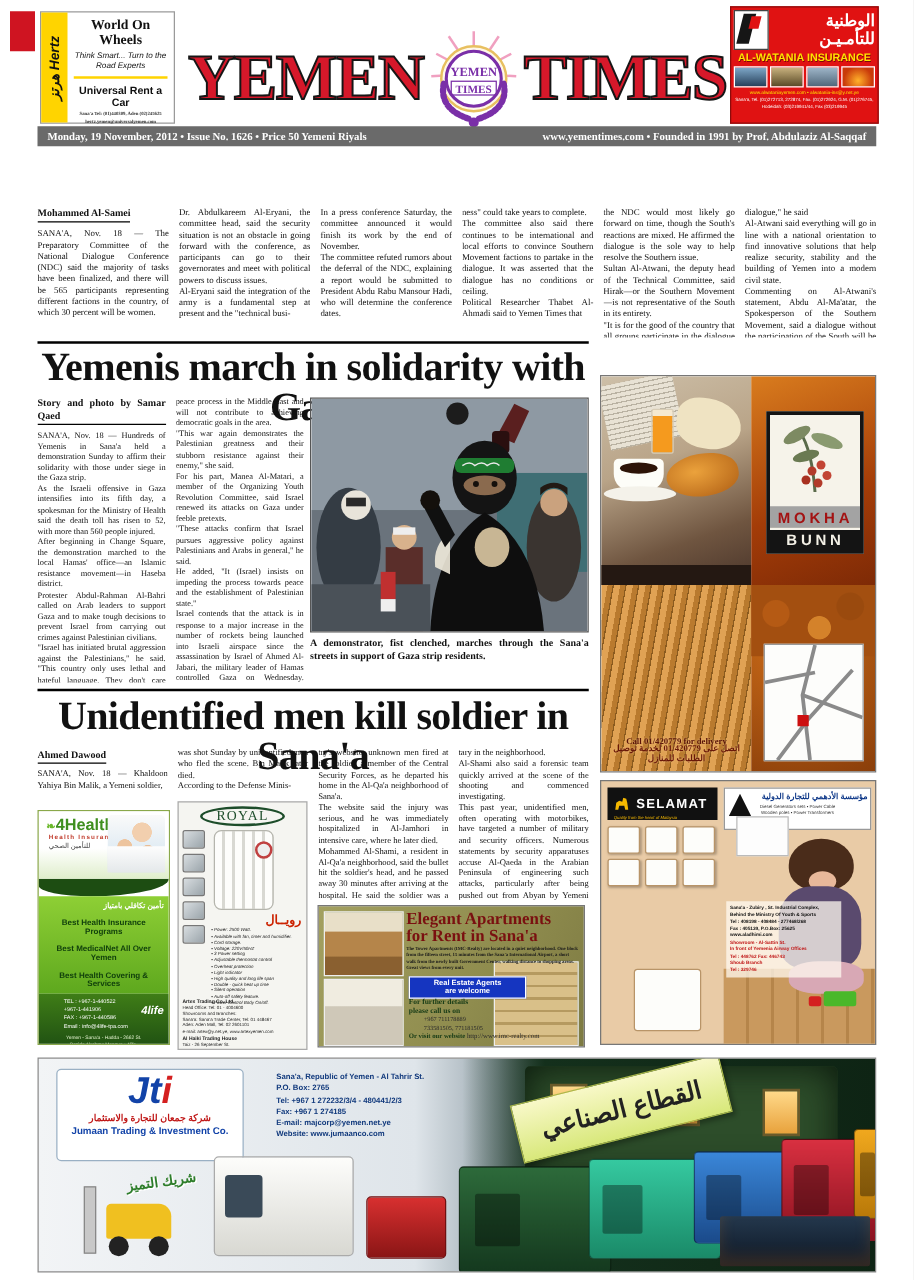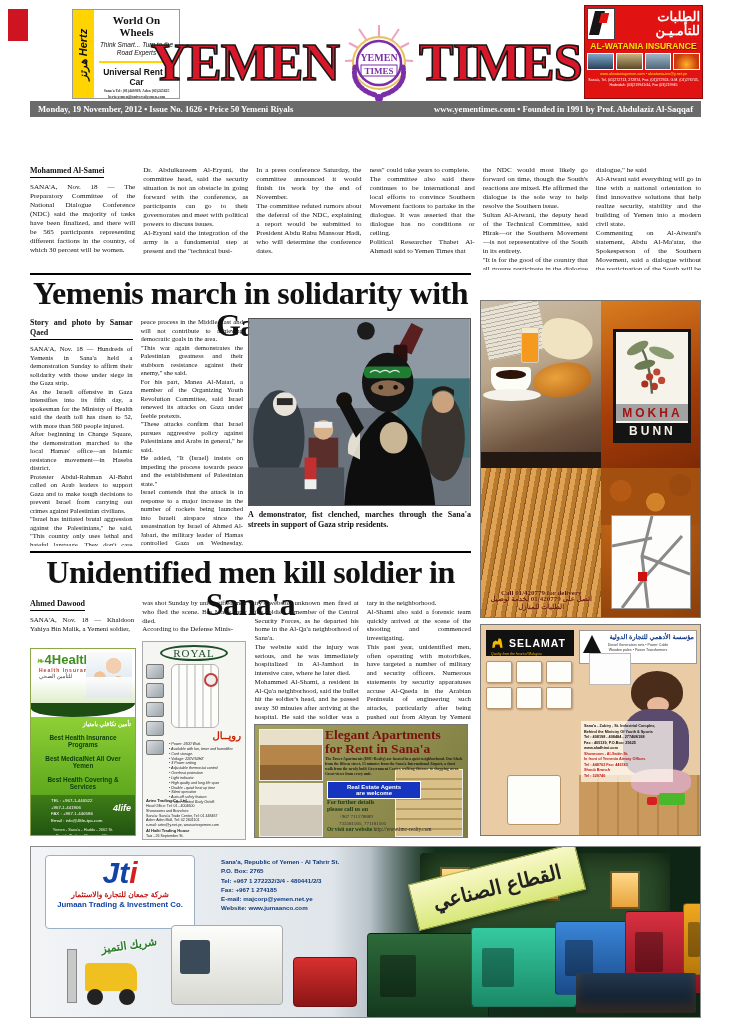--- a/index.html
+++ b/index.html
@@ -5,21 +5,21 @@
   html,body{margin:0;padding:0;background:#e8e8e8;}
   .page{position:relative;width:731px;height:1024px;background:#ffffff;margin:0 auto;
         font-family:"Liberation Serif",serif;color:#111;overflow:hidden;}
   .abs{position:absolute;}
   .pre{white-space:pre-line;}
 
   
   .corner-mark{left:8px;top:9px;width:20px;height:32px;background:#cf1421;}
 
   
-  .hertz{left:32px;top:9px;width:106px;height:88px;border:1px solid #9a9a9a;display:flex;background:#fff;margin-left:40px;}
+  .hertz{left:32px;top:9px;width:106px;height:88px;border:1px solid #9a9a9a;display:flex;background:#fff;}
   .hertz-strip{width:21px;background:#ffd400;display:flex;align-items:center;justify-content:center;}
   .hertz-strip span{transform:rotate(-90deg);font-family:"Liberation Sans",sans-serif;
       font-weight:bold;font-style:italic;font-size:11px;white-space:nowrap;color:#111;}
   .hertz-main{flex:1;padding:4px 3px;text-align:center;}
   .hertz-title{font-weight:bold;font-size:11px;}
   .hertz-tag{font-family:"Liberation Sans",sans-serif;font-style:italic;font-size:6.5px;margin-top:3px;line-height:1.25;}
   .hertz-rule{height:2px;background:#ffd400;margin:4px 2px;}
   .hertz-sub{font-family:"Liberation Sans",sans-serif;font-weight:bold;font-size:8.5px;}
   .hertz-contact{font-size:3.8px;font-weight:bold;margin-top:2px;line-height:1.4;color:#333;}
 
@@ -278,21 +278,21 @@
       <rect x="20" y="42" width="36" height="11" fill="none" stroke="#7a2fa8" stroke-width="1"></rect>
       <text x="38" y="51" text-anchor="middle" font-size="9" font-weight="bold" fill="#7a2fa8" font-family="Liberation Serif, serif">TIMES</text>
       <circle cx="38" cy="75" r="4" fill="#7a2fa8"></circle>
     </svg>
     <span class="logo-word">TIMES</span>
   </div>
 
   <div class="abs watania">
     <div class="watania-top">
       <div class="watania-logo"></div>
-      <div class="watania-ar">الطلبات للتأمـيـن</div>
+      <div class="watania-ar">الوطنية للتأمـيـن</div>
     </div>
     <div class="watania-en">AL-WATANIA INSURANCE</div>
     <div class="watania-photos">
       <div class="wp1"></div>
       <div class="wp2"></div>
       <div class="wp3"></div>
       <div class="wp4"></div>
     </div>
     <div class="watania-sites">www.alwataniayemen.com  •  alwatania-ins@y.net.ye</div>
     <div class="watania-small">

